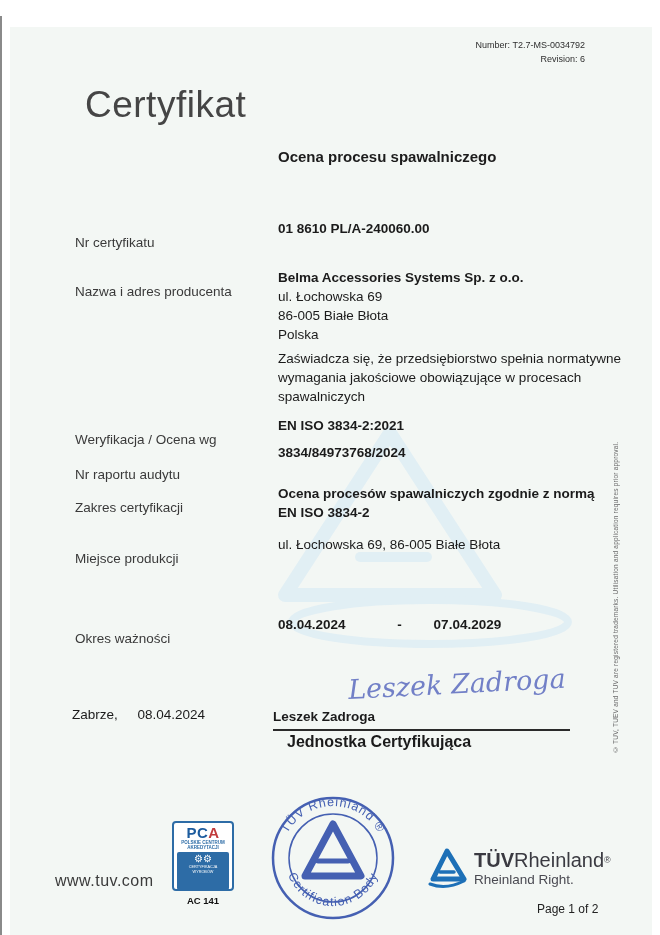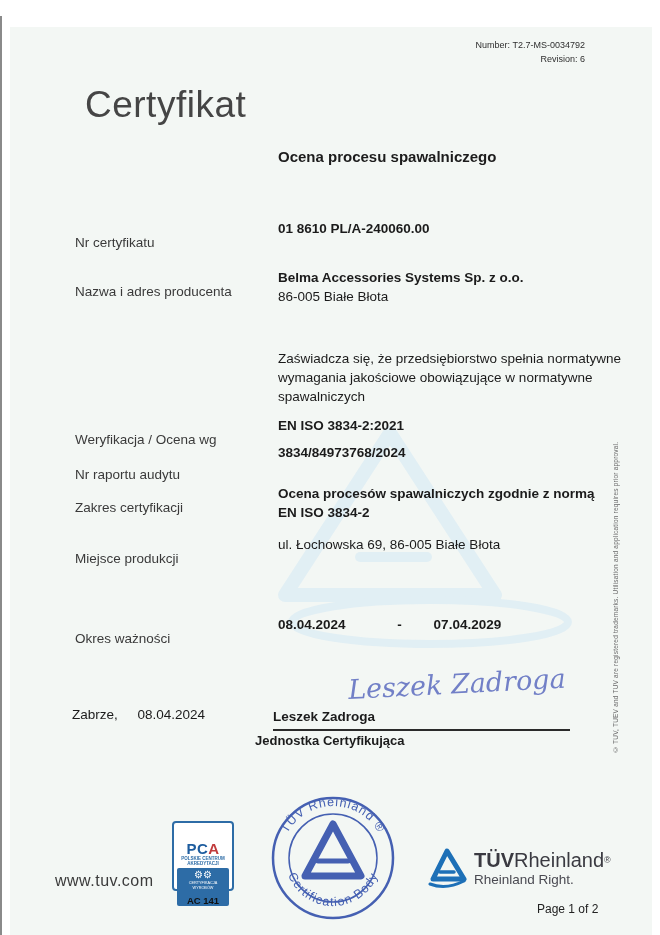--- a/index.html
+++ b/index.html
@@ -16,25 +16,25 @@
   .bold { font-weight:bold; }
 
   .validity-sep { display:inline-block; margin-left:48px; font-weight:bold; }
   .validity-to { display:inline-block; margin-left:28px; font-weight:bold; }
 
   .sign-place { position:absolute; left:72px; top:707px; font-size:13.5px; color:#1b1b1b; }
   .sign-date { margin-left:16px; }
   .sign-name { position:absolute; left:273px; top:709px; font-size:13.5px; font-weight:bold; color:#1b1b1b; }
   .signature { position:absolute; left:348px; top:668px; width:230px; font-family:"DejaVu Serif", serif; font-style:italic; font-size:27px; color:#7280c7; transform:rotate(-3deg); white-space:nowrap; }
   .sign-line { position:absolute; left:273px; top:729px; width:297px; border-top:2px solid #2a2a2a; }
-  .sign-role { position:absolute; left:255px; top:733px; font-size:13px; font-weight:bold; color:#1b1b1b; }
+  .sign-role { position:absolute; left:287px; top:733px; font-size:16px; font-weight:bold; color:#1b1b1b; }
 
   .website { position:absolute; left:55px; top:872px; font-size:16px; color:#3b3b3b; letter-spacing:0.5px; }
 
-  .pca-box { position:absolute; left:172px; top:821px; width:62px; height:70px; background:#ffffff; border:2px solid #2d6ca6; border-radius:4px; text-align:center; padding-top:18px; }
+  .pca-box { position:absolute; left:172px; top:821px; width:62px; height:70px; background:#ffffff; border:2px solid #2d6ca6; border-radius:4px; text-align:center; padding-top:2px; }
   .pca-brand { font-size:15px; font-weight:bold; letter-spacing:0.5px; line-height:15px; }
   .pca-brand .pc { color:#1d5c9e; } .pca-brand .a { color:#c13b3c; }
   .pca-sub { font-size:4.5px; line-height:5px; color:#2d6ca6; font-weight:bold; }
   .pca-inner { margin:2px auto 0 auto; width:52px; height:38px; background:#2d6ca6; border-radius:2px; color:#ffffff; padding-top:1px; }
   .pca-gears { font-size:10px; line-height:12px; color:#ffffff; }
   .pca-inner-text { font-size:3.8px; line-height:4.6px; color:#ffffff; }
   .pca-code { position:absolute; left:172px; top:895px; width:62px; text-align:center; font-size:9.5px; font-weight:bold; color:#111111; }
 
   .stamp { position:absolute; left:263px; top:788px; width:140px; height:140px; }
   .brand-triangle { position:absolute; left:424px; top:846px; width:46px; height:44px; }
@@ -77,26 +77,28 @@
 
   <div class="doc-title">Certyfikat</div>
   <div class="doc-subtitle">Ocena procesu spawalniczego</div>
 
   <div class="label" style="top:219px">Nr certyfikatu</div>
   <div class="value bold" style="top:219px">01 8610 PL/A-240060.00</div>
 
   <div class="label" style="top:268px">Nazwa i adres producenta</div>
   <div class="value" style="top:268px">
     <div class="bold">Belma Accessories Systems Sp. z o.o.</div>
+    <div>ul. Łochowska 69</div>
     <div>86-005 Białe Błota</div>
+    <div>Polska</div>
   </div>
 
   <div class="value" style="top:349px">
     <div>Zaświadcza się, że przedsiębiorstwo spełnia normatywne</div>
-    <div>wymagania jakościowe obowiązujące w normatywne</div>
+    <div>wymagania jakościowe obowiązujące w procesach</div>
     <div>spawalniczych</div>
   </div>
 
   <div class="label" style="top:416px">Weryfikacja / Ocena wg</div>
   <div class="value bold" style="top:416px">EN ISO 3834-2:2021</div>
 
   <div class="label" style="top:451px">Nr raportu audytu</div>
   <div class="value bold" style="top:443px">3834/84973768/2024</div>
 
   <div class="label" style="top:484px">Zakres certyfikacji</div>

